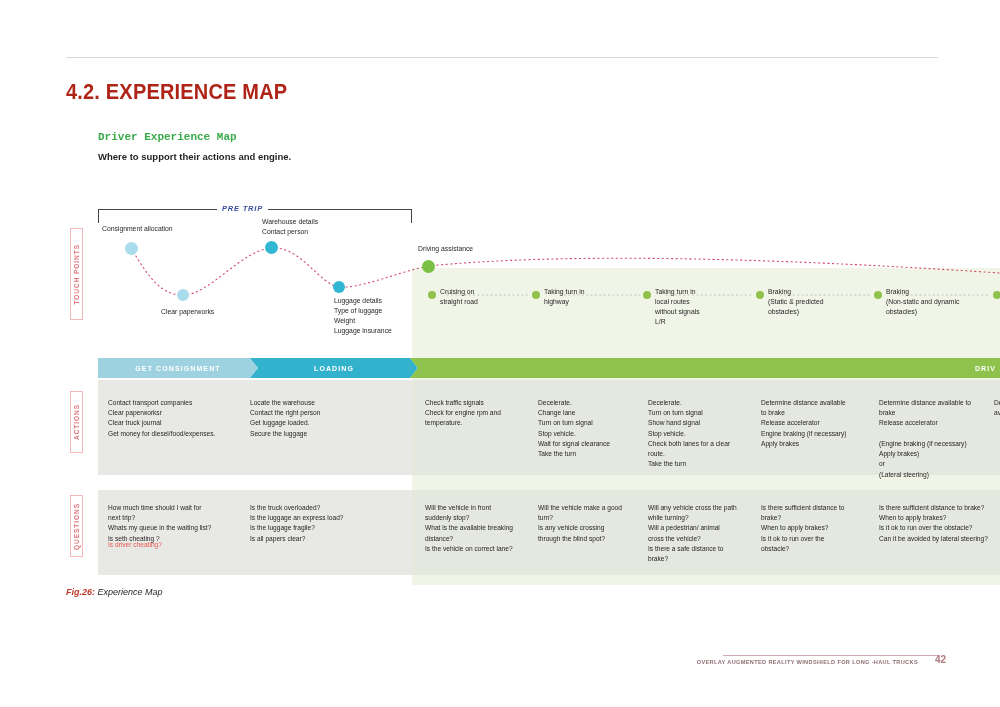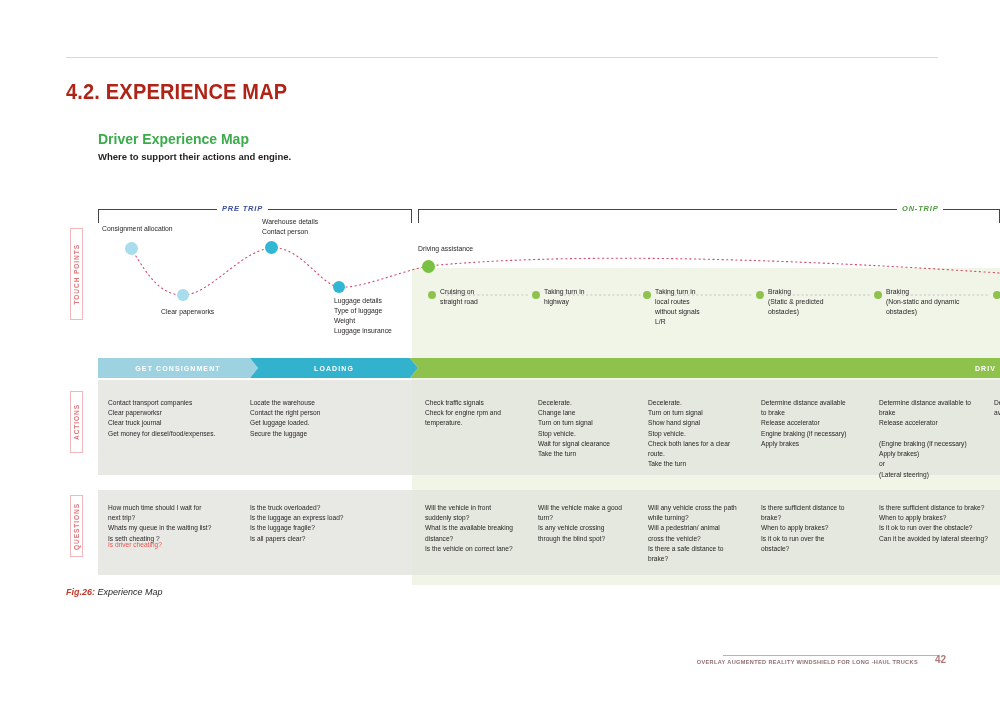--- a/index.html
+++ b/index.html
@@ -19,21 +19,21 @@
 
   
   .section-title {
     position: absolute; left: 66px; top: 80px;
     font-size: 21.5px; font-weight: bold; letter-spacing: .2px;
     color: #b02418; font-family: "Liberation Sans", sans-serif;
     transform: scaleX(.93); transform-origin: left center;
   }
   .sub-title {
     position: absolute; left: 98px; top: 131px;
-    font-size: 14px; font-weight: bold; color: #3bab4b;
+    font-size: 11px; font-weight: bold; color: #3bab4b; font-family: Liberation Mono, monospace;
   }
   .sub-sub {
     position: absolute; left: 98px; top: 151px;
     font-size: 9.5px; font-weight: bold; color: #231f20;
   }
 
   
   .map { position: absolute; left: 0; top: 195px; width: 1000px; height: 390px; }
 
   
@@ -151,23 +151,20 @@
   <div class="map">
 
     <div class="ontrip-band"></div>
     <div class="actions-band"></div>
     <div class="actions-band-2"></div>
     <div class="q-band"></div>
     <div class="q-band-2"></div>
 
     <div class="bracket" style="left:98px; top:14px; width:314px;">
       <div class="bracket-label lbl-pre" style="left:118px;">PRE TRIP</div>
-    </div>
-    <div class="bracket" style="left:418px; top:14px; width:582px;">
-      <div class="bracket-label lbl-on" style="left:478px;">ON-TRIP</div>
     </div>
 
     <div class="vlabel" style="top:33px; height:92px;">
       <span>TOUCH POINTS</span>
     </div>
     <div class="vlabel" style="top:196px; height:62px;">
       <span>ACTIONS</span>
     </div>
     <div class="vlabel" style="top:300px; height:62px;">
       <span>QUESTIONS</span>

